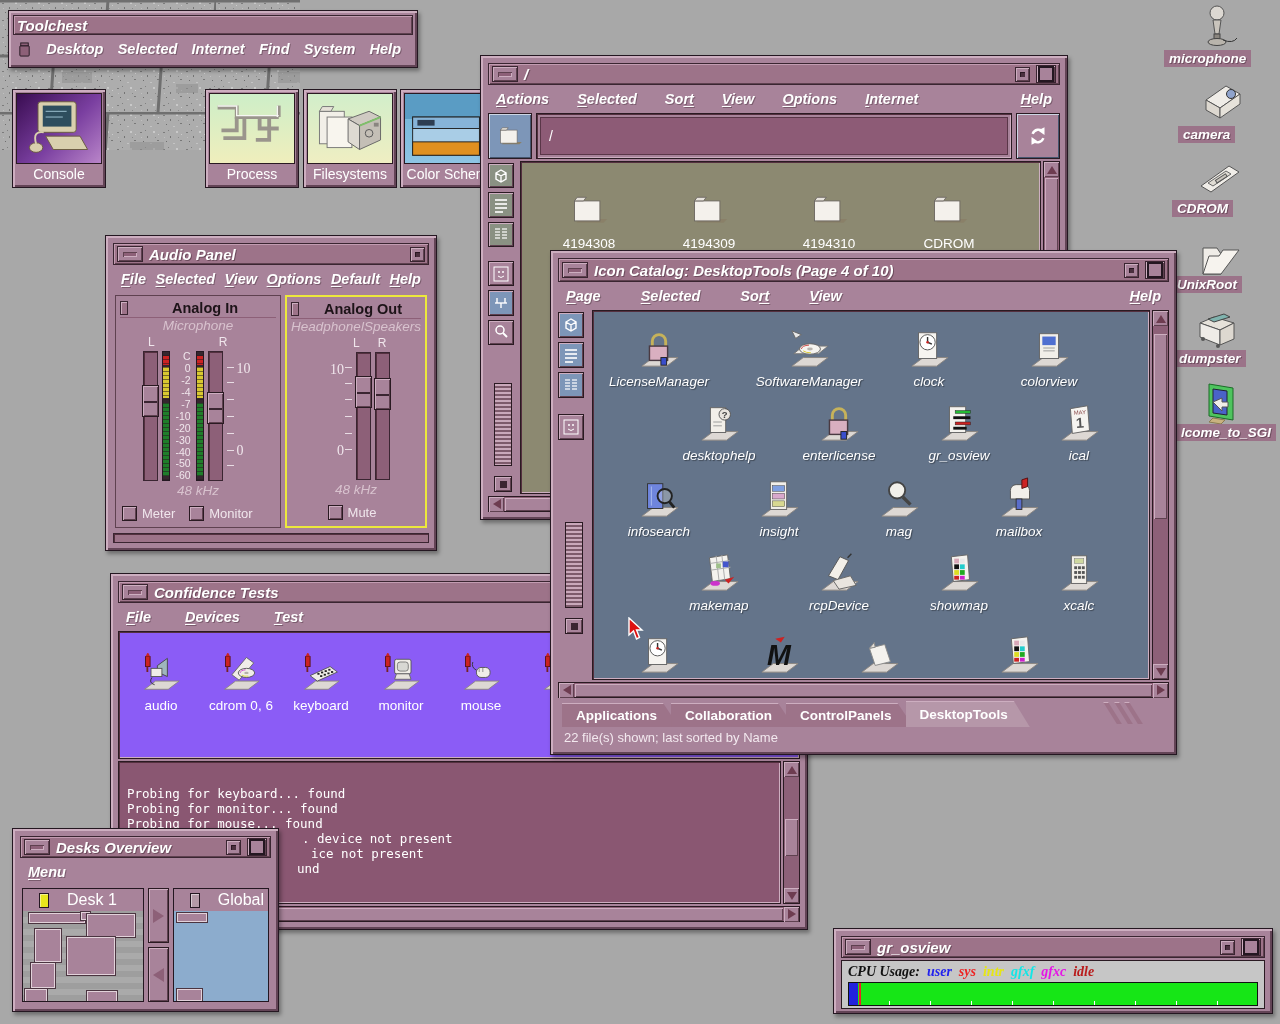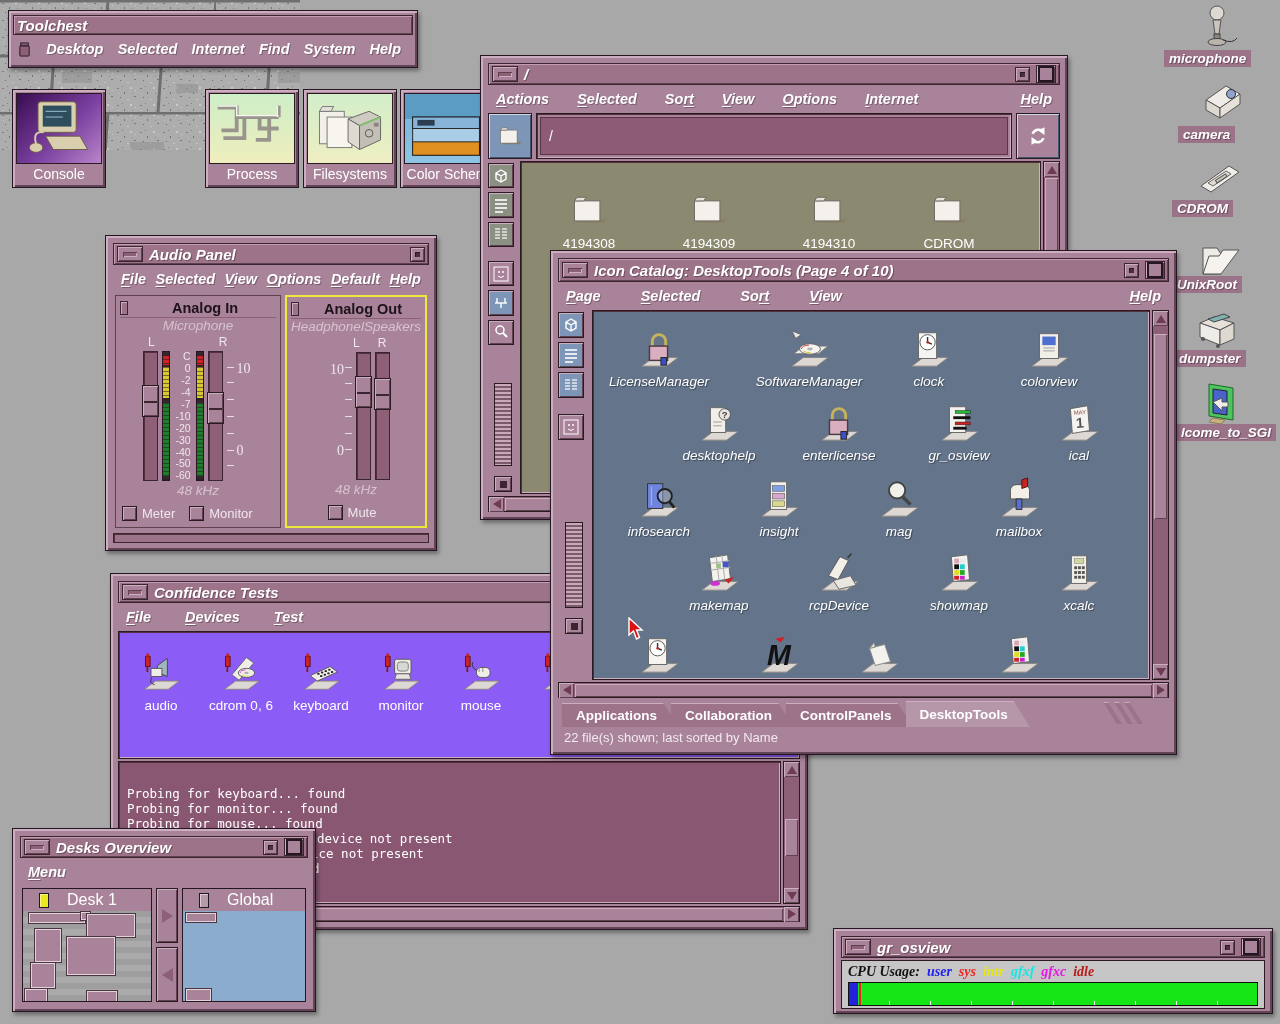--- a/index.html
+++ b/index.html
@@ -145,21 +145,21 @@
   #conf .devarea { height:128px; background:#8b5cf6; position:relative; margin-bottom:2px; }
   .devitem { position:absolute; top:20px; width:76px; text-align:center; }
   .devitem svg { width:46px; height:40px; }
   .devitem .dlab { color:#fff; font-size:13.5px; margin-top:2px; white-space:nowrap; }
   #conf .termwrap { flex:1; display:flex; flex-direction:column; min-height:0; }
   #conf .termrow { flex:1; display:flex; gap:2px; min-height:0; }
   .terminal { flex:1; background:#8a5772; padding:14px 8px 0 8px; overflow:hidden; }
   .terminal div { color:#fff; font-family:"DejaVu Sans Mono", monospace; font-size:12.5px; line-height:15px; white-space:pre; }
 
   
-  #desks { left:12px; top:828px; width:304px; height:184px; z-index:6; }
+  #desks { left:12px; top:828px; width:267px; height:184px; z-index:6; }
   #desks .body { flex:1; display:flex; gap:4px; padding:2px; }
   .deskpanel { border:1px solid #241721; display:flex; flex-direction:column; }
   .dhead { height:22px; display:flex; align-items:center; gap:6px; padding:0 4px; }
   .dhead span { color:#fff; font-size:16px;margin-left:12px; }
   .dled { width:10px; height:15px; border:1px solid #241721; box-shadow:inset 1px 1px 0 rgba(255,255,255,.5); }
   .miniwrap { flex:1; position:relative; overflow:hidden; }
   .mini { position:absolute; background:#a8839a; border:1px solid #e2d2da; box-shadow:0 0 0 1px #4a3440; }
   .arrcol { width:22px; display:flex; flex-direction:column; gap:4px; justify-content:center; }
   .arrbtn { flex:1; background:#a8839a; border:1px solid #2a1a22;
             box-shadow: inset 1px 1px 0 #cdaec0, inset -1px -1px 0 #5f4150;

